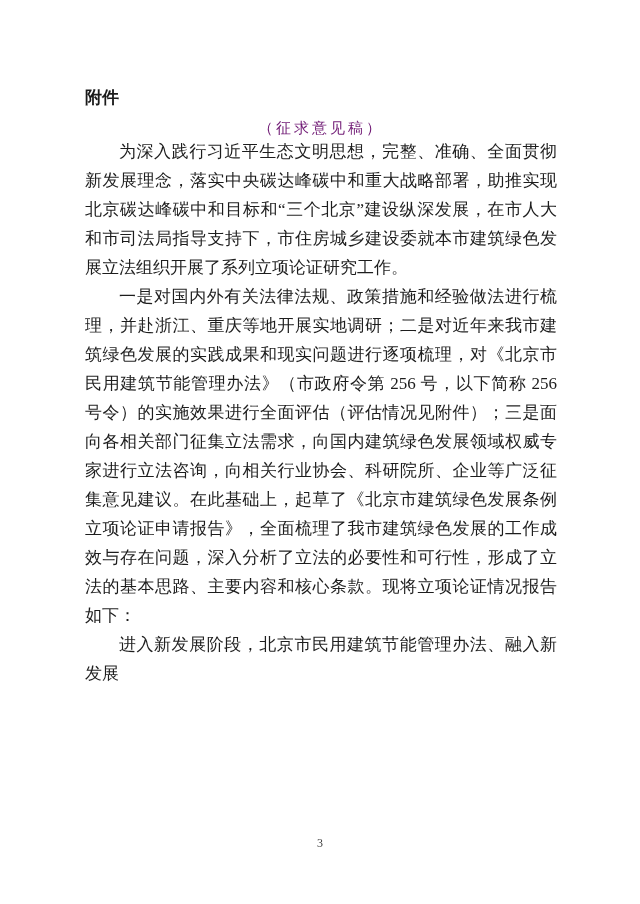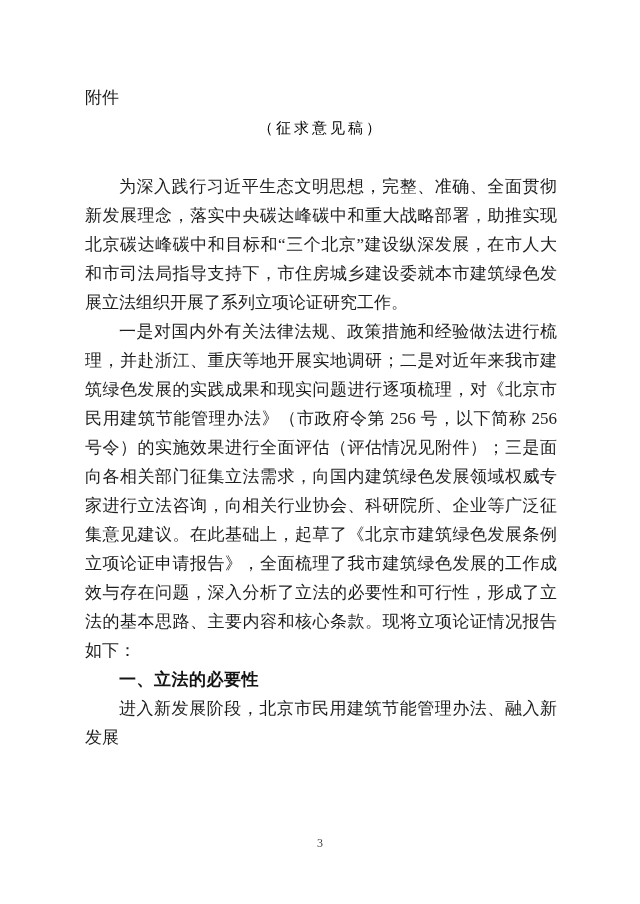--- a/index.html
+++ b/index.html
@@ -18,43 +18,42 @@
   }
   .content {
     position: absolute;
     left: 85px;
     top: 88px;
     width: 472px;
   }
   .attachment-label {
     font-family: "Liberation Sans", "DejaVu Sans", sans-serif;
     font-size: 17px;
-    font-weight: normal;
+    font-weight: bold;
     color: #1a1a1a;
     line-height: 20px;
   }
   .doc-title {
     margin-top: 31px;
     text-align: center;
     font-size: 20px;
     font-weight: bold;
     color: #111111;
     letter-spacing: 0.5px;
     line-height: 24px;
   }
   .doc-subtitle {
     margin-top: 11px;
     text-align: center;
     font-size: 15px;
-    color: #000000;
+    color: #701a75;
     letter-spacing: 3px;
     line-height: 18px;
   }
   .body-text {
-    margin-top: 35px;
     font-size: 17px;
     line-height: 29px;
     text-align: justify;
     color: #1d1d1d;
   }
   .body-text p {
     margin: 0;
     text-indent: 2em;
   }
   .section-heading {
@@ -84,20 +83,19 @@
   <div class="content">
 
     <div class="attachment-label">附件</div>
 
 
     <div class="doc-subtitle">（征求意见稿）</div>
 
     <div class="body-text">
       <p>为深入践行习近平生态文明思想，完整、准确、全面贯彻新发展理念，落实中央碳达峰碳中和重大战略部署，助推实现北京碳达峰碳中和目标和“三个北京”建设纵深发展，在市人大和市司法局指导支持下，市住房城乡建设委就本市建筑绿色发展立法组织开展了系列立项论证研究工作。</p>
       <p>一是对国内外有关法律法规、政策措施和经验做法进行梳理，并赴浙江、重庆等地开展实地调研；二是对近年来我市建筑绿色发展的实践成果和现实问题进行逐项梳理，对《北京市民用建筑节能管理办法》（市政府令第 256 号，以下简称 256 号令）的实施效果进行全面评估（评估情况见附件）；三是面向各相关部门征集立法需求，向国内建筑绿色发展领域权威专家进行立法咨询，向相关行业协会、科研院所、企业等广泛征集意见建议。在此基础上，起草了《北京市建筑绿色发展条例立项论证申请报告》，全面梳理了我市建筑绿色发展的工作成效与存在问题，深入分析了立法的必要性和可行性，形成了立法的基本思路、主要内容和核心条款。现将立项论证情况报告如下：</p>
-      <p class="section-heading">一、立法的必要性</p>
       <p>进入新发展阶段，北京市民用建筑节能管理办法、融入新发展</p>
     </div>
 
   </div>
 
   <div class="page-number">3</div>
 </div>
 
 </body></html>

